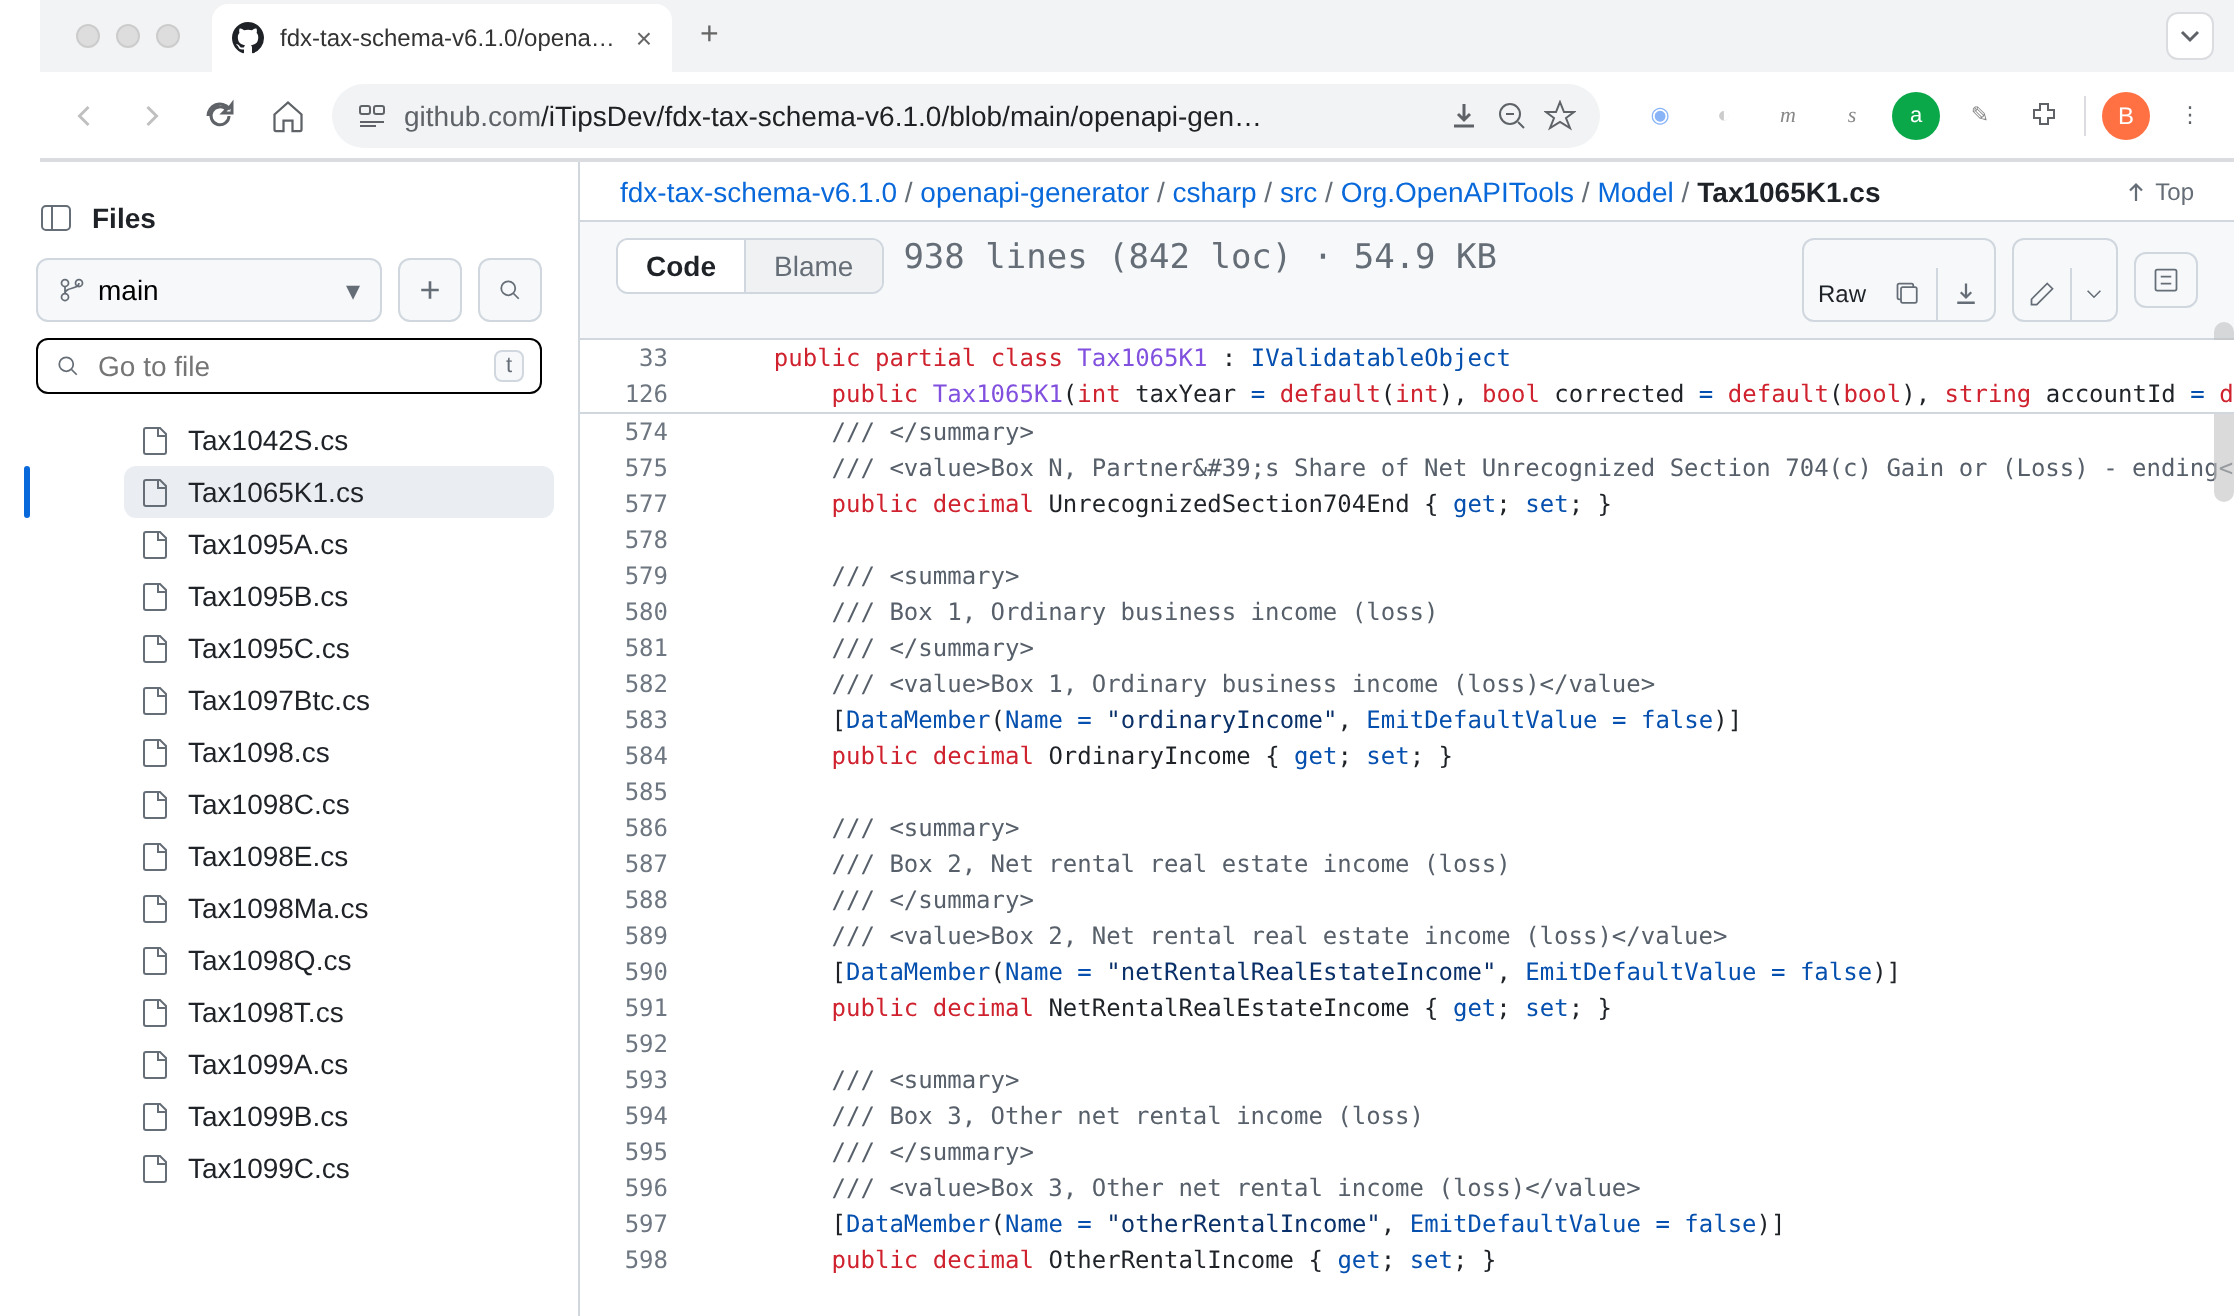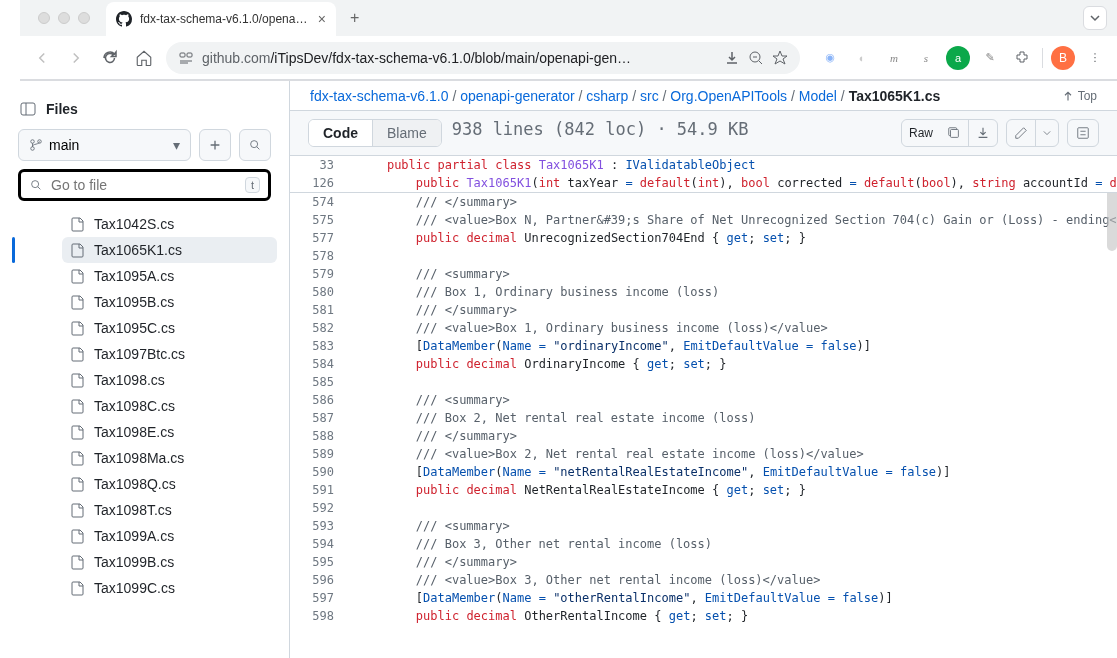--- a/index.html
+++ b/index.html
@@ -33,21 +33,21 @@
 
 
 .sidebar { width: 290px; border-right: 1px solid #d0d7de; background: #fff; display: flex; flex-direction: column; padding: 16px 12px 0 12px; }
 .sidebar-hdr { display: flex; align-items: center; gap: 10px; padding: 4px 8px 12px 8px; }
 .sb-icon { width: 16px; height: 16px; color: #656d76; }
 .files-label { font-weight: 600; font-size: 14px; color: #1f2328; }
 .sidebar-controls { display: flex; gap: 8px; padding: 0 6px 8px 6px; }
 .branch-btn { flex: 1; display: flex; align-items: center; gap: 6px; padding: 5px 10px; border: 1px solid #d0d7de; border-radius: 6px; background: #f6f8fa; font-size: 14px; cursor: pointer; }
 .branch-btn .chev { margin-left: auto; color: #656d76; }
 .sq-btn { width: 32px; height: 32px; border: 1px solid #d0d7de; border-radius: 6px; background: #f6f8fa; display: flex; align-items: center; justify-content: center; cursor: pointer; }
-.go-to-file { display: flex; align-items: center; gap: 8px; border: 3px solid #000000; border-radius: 6px; padding: 5px 8px; margin: 0 6px 10px 6px; color: #656d76; cursor: text; }
+.go-to-file { display: flex; align-items: center; gap: 8px; border: 1px solid #000000; border-radius: 6px; padding: 5px 8px; margin: 0 6px 10px 6px; color: #656d76; cursor: text; }
 .go-to-file input { border: none; outline: none; flex: 1; font-size: 14px; background: transparent; }
 .kbd { border: 1px solid #d0d7de; border-radius: 4px; padding: 1px 5px; font-size: 11px; color: #656d76; background: #f6f8fa; }
 .file-tree { flex: 1; overflow-y: auto; padding-left: 50px; }
 .tree-item { display: flex; align-items: center; gap: 8px; padding: 5px 8px; cursor: pointer; border-radius: 6px; position: relative; }
 .tree-item.active { background: #eaeef2; }
 .tree-item.active::before { content: ''; position: absolute; left: -50px; top: 0; bottom: 0; width: 3px; background: #0969da; border-radius: 2px; }
 .file-ic { width: 16px; height: 16px; color: #656d76; flex-shrink: 0; }
 .tree-label { font-size: 14px; color: #1f2328; white-space: nowrap; overflow: hidden; text-overflow: ellipsis; }
 
 
@@ -59,21 +59,21 @@
 .top-link { margin-left: auto; display: flex; align-items: center; gap: 4px; color: #656d76; cursor: pointer; font-size: 12px; }
 
 .file-hdr { display: flex; align-items: flex-start; padding: 8px 18px; border-top: 1px solid #d0d7de; border-bottom: 1px solid #d0d7de; background: #f6f8fa; gap: 10px; }
 .seg-ctrl { display: flex; border: 1px solid #d0d7de; border-radius: 6px; overflow: hidden; background: #fff; }
 .seg-btn { padding: 5px 14px; font-size: 14px; cursor: pointer; color: #656d76; background: #eff1f3; border: none; }
 .seg-btn.active { background: #fff; font-weight: 600; color: #1f2328; border-right: 1px solid #d0d7de; }
 .file-meta { font-size: 17px; color: #656d76; font-family: ui-monospace, monospace; }
 .file-actions { margin-left: auto; display: flex; gap: 8px; align-items: center; }
 .act-btn { padding: 4px 8px; border: 1px solid #d0d7de; border-radius: 6px; background: #f6f8fa; font-size: 12px; cursor: pointer; display: flex; align-items: center; color: #656d76; height: 28px; }
 .act-group { display: flex; border: 1px solid #d0d7de; border-radius: 6px; overflow: hidden; background: #f6f8fa; }
-.act-group > * { padding: 4px 7px; cursor: pointer; display: flex; align-items: center; height: 26px; }
+.act-group > * { padding: 4px 7px; cursor: pointer; display: flex; align-items: center; height: 26px; margin-top: 14px; }
 .act-group > *:not(:last-child) { border-right: 1px solid #d0d7de; }
 
 .code-area { flex: 1; overflow: auto; font-family: ui-monospace, SFMono-Regular, "SF Mono", Menlo, Consolas, monospace; font-size: 12px; line-height: 18px; position: relative; }
 .sticky-lines { position: sticky; top: 0; background: #fff; z-index: 2; border-bottom: 1px solid #d0d7de; }
 .code-row { display: flex; }
 .ln { width: 58px; text-align: right; padding-right: 14px; color: #6e7781; user-select: none; flex-shrink: 0; }
 .cl { white-space: pre; padding-left: 10px; color: #1f2328; }
 
 
 .k-red { color: #cf222e; }

